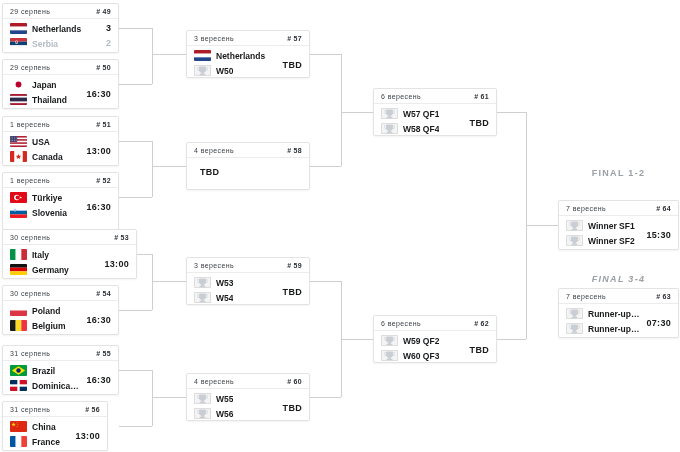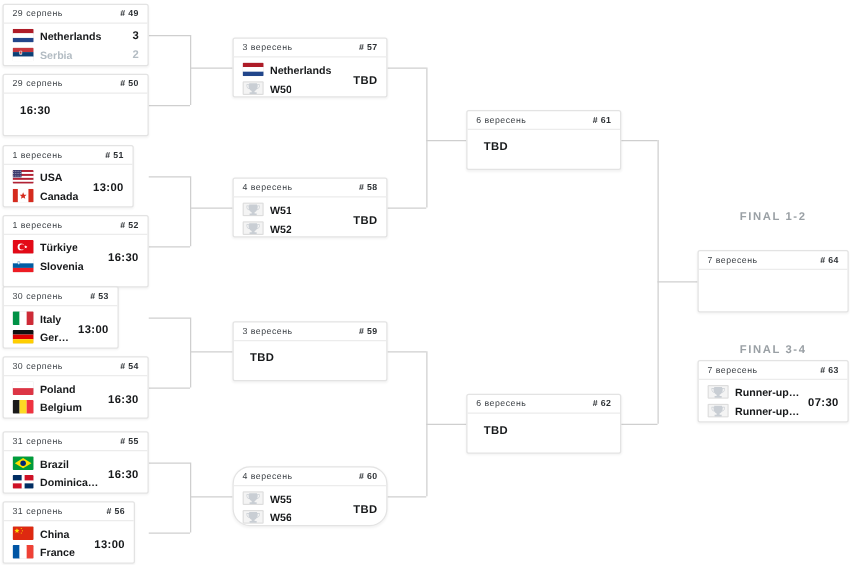--- a/index.html
+++ b/index.html
@@ -57,21 +57,21 @@
     <div class="line" style="left: 497px; top: 339px; width: 29px; height: 1px;"></div>
     <div class="line" style="left: 526px; top: 225px; width: 32px; height: 1px;"></div>
     <div class="line" style="left: 152px; top: 28px; width: 1px; height: 56px;"></div>
     <div class="line" style="left: 152px; top: 141px; width: 1px; height: 56px;"></div>
     <div class="line" style="left: 152px; top: 254px; width: 1px; height: 56px;"></div>
     <div class="line" style="left: 152px; top: 370px; width: 1px; height: 56px;"></div>
     <div class="line" style="left: 341px; top: 54px; width: 1px; height: 112px;"></div>
     <div class="line" style="left: 341px; top: 281px; width: 1px; height: 116px;"></div>
     <div class="line" style="left: 526px; top: 112px; width: 1px; height: 227px;"></div>
     <div class="final-title" style="left: 558px; top: 168px; width: 121px;">FINAL 1-2</div>
-    <div class="final-title" style="left: 558px; top: 274px; width: 121px;">FINAL 3-4</div>
+    <div class="final-title" style="left: 558px; top: 274px; width: 121px; font-style: italic;">FINAL 3-4</div>
     <div class="match-card" style="left: 2px; top: 3px; width: 117px; height: 50px;">
       <div class="card-header">
         <span class="match-date">29 серпень</span>
         <span class="match-number"># 49</span>
       </div>
       <div class="card-body">
         <div class="teams">
           <div class="team-row">
             <span class="flag">
               <svg viewBox="0 0 20 13" preserveAspectRatio="none">
@@ -100,24 +100,45 @@
           <span class="score muted">2</span>
         </div>
       </div>
     </div>
     <div class="match-card" style="left: 2px; top: 59px; width: 117px; height: 50px;">
       <div class="card-header">
         <span class="match-date">29 серпень</span>
         <span class="match-number"># 50</span>
       </div>
       <div class="card-body">
+        <div class="teams">
+          <div class="team-row">
+            <span class="flag">
+              <svg viewBox="0 0 20 13" preserveAspectRatio="none">
+                <rect width="20" height="13" fill="#fff"></rect>
+                <circle cx="10" cy="6.5" r="3.4" fill="#BC002D"></circle>
+              </svg>
+            </span>
+            <span class="team-name">Japan</span>
+          </div>
+          <div class="team-row">
+            <span class="flag">
+              <svg viewBox="0 0 20 13" preserveAspectRatio="none">
+                <rect width="20" height="13" fill="#A51931"></rect>
+                <rect y="2.2" width="20" height="8.6" fill="#F4F5F8"></rect>
+                <rect y="4.3" width="20" height="4.4" fill="#2D2A4A"></rect>
+              </svg>
+            </span>
+            <span class="team-name">Thailand</span>
+          </div>
+        </div>
         <div class="right-col"><span class="match-time">16:30</span></div>
       </div>
     </div>
-    <div class="match-card" style="left: 2px; top: 116px; width: 105px; height: 50px;">
+    <div class="match-card" style="left: 2px; top: 116px; width: 117px; height: 50px;">
       <div class="card-header">
         <span class="match-date">1 вересень</span>
         <span class="match-number"># 51</span>
       </div>
       <div class="card-body">
         <div class="teams">
           <div class="team-row">
             <span class="flag">
               <svg viewBox="0 0 20 13" preserveAspectRatio="none">
                 <rect width="20" height="13" fill="#fff"></rect>
@@ -183,21 +204,21 @@
                 <rect y="8.67" width="20" height="4.33" fill="#ED1C24"></rect>
                 <path d="M5 2.7 L6.8 2.7 L6.8 4.8 Q5.9 6 5 4.8 Z" fill="#fff" stroke="#005DA4" stroke-width="0.35"></path>
               </svg>
             </span>
             <span class="team-name">Slovenia</span>
           </div>
         </div>
         <div class="right-col"><span class="match-time">16:30</span></div>
       </div>
     </div>
-    <div class="match-card" style="left: 2px; top: 229px; width: 93px; height: 50px;">
+    <div class="match-card" style="left: 2px; top: 229px; width: 135px; height: 50px;">
       <div class="card-header">
         <span class="match-date">30 серпень</span>
         <span class="match-number"># 53</span>
       </div>
       <div class="card-body">
         <div class="teams">
           <div class="team-row">
             <span class="flag">
               <svg viewBox="0 0 20 13" preserveAspectRatio="none">
                 <rect width="6.67" height="13" fill="#009246"></rect>
@@ -345,51 +366,51 @@
         </div>
         <div class="right-col"><span class="match-time">TBD</span></div>
       </div>
     </div>
     <div class="match-card" style="left: 186px; top: 142px; width: 124px; height: 48px;">
       <div class="card-header">
         <span class="match-date">4 вересень</span>
         <span class="match-number"># 58</span>
       </div>
       <div class="card-body">
-        <div class="teams">
-          <div class="team-row">
-            <span class="flag placeholder">
-              <svg viewBox="0 0 20 14" preserveAspectRatio="xMidYMid meet">
-                <path d="M6 2 h8 v1.1 h2.7 v1.8 c0 1.8 -1.4 2.9 -2.9 3 a4.2 4.2 0 0 1 -2.3 2 v1.3 h2.1 V13 H6.4 v-1.8 h2.1 V9.9 a4.2 4.2 0 0 1 -2.3 -2 C4.7 7.8 3.3 6.7 3.3 4.9 V3.1 H6 Z M3.9 3.8 v1.1 c0 1.2 .9 2 1.9 2.2 a6 6 0 0 1 -.4 -2.1 v-1.2 Z M16.1 3.8 h-1.5 v1.2 a6 6 0 0 1 -.4 2.1 c1 -.2 1.9 -1 1.9 -2.2 Z" fill="#c9ced4"></path>
-              </svg>
-            </span>
-            <span class="team-name">W51</span>
-          </div>
-          <div class="team-row">
-            <span class="flag placeholder">
-              <svg viewBox="0 0 20 14" preserveAspectRatio="xMidYMid meet">
-                <path d="M6 2 h8 v1.1 h2.7 v1.8 c0 1.8 -1.4 2.9 -2.9 3 a4.2 4.2 0 0 1 -2.3 2 v1.3 h2.1 V13 H6.4 v-1.8 h2.1 V9.9 a4.2 4.2 0 0 1 -2.3 -2 C4.7 7.8 3.3 6.7 3.3 4.9 V3.1 H6 Z M3.9 3.8 v1.1 c0 1.2 .9 2 1.9 2.2 a6 6 0 0 1 -.4 -2.1 v-1.2 Z M16.1 3.8 h-1.5 v1.2 a6 6 0 0 1 -.4 2.1 c1 -.2 1.9 -1 1.9 -2.2 Z" fill="#c9ced4"></path>
-              </svg>
-            </span>
-            <span class="team-name">W52</span>
-          </div>
-        </div>
         <div class="right-col"><span class="match-time">TBD</span></div>
       </div>
     </div>
     <div class="match-card" style="left: 186px; top: 257px; width: 124px; height: 48px;">
       <div class="card-header">
         <span class="match-date">3 вересень</span>
         <span class="match-number"># 59</span>
       </div>
       <div class="card-body">
+        <div class="teams">
+          <div class="team-row">
+            <span class="flag placeholder">
+              <svg viewBox="0 0 20 14" preserveAspectRatio="xMidYMid meet">
+                <path d="M6 2 h8 v1.1 h2.7 v1.8 c0 1.8 -1.4 2.9 -2.9 3 a4.2 4.2 0 0 1 -2.3 2 v1.3 h2.1 V13 H6.4 v-1.8 h2.1 V9.9 a4.2 4.2 0 0 1 -2.3 -2 C4.7 7.8 3.3 6.7 3.3 4.9 V3.1 H6 Z M3.9 3.8 v1.1 c0 1.2 .9 2 1.9 2.2 a6 6 0 0 1 -.4 -2.1 v-1.2 Z M16.1 3.8 h-1.5 v1.2 a6 6 0 0 1 -.4 2.1 c1 -.2 1.9 -1 1.9 -2.2 Z" fill="#c9ced4"></path>
+              </svg>
+            </span>
+            <span class="team-name">W53</span>
+          </div>
+          <div class="team-row">
+            <span class="flag placeholder">
+              <svg viewBox="0 0 20 14" preserveAspectRatio="xMidYMid meet">
+                <path d="M6 2 h8 v1.1 h2.7 v1.8 c0 1.8 -1.4 2.9 -2.9 3 a4.2 4.2 0 0 1 -2.3 2 v1.3 h2.1 V13 H6.4 v-1.8 h2.1 V9.9 a4.2 4.2 0 0 1 -2.3 -2 C4.7 7.8 3.3 6.7 3.3 4.9 V3.1 H6 Z M3.9 3.8 v1.1 c0 1.2 .9 2 1.9 2.2 a6 6 0 0 1 -.4 -2.1 v-1.2 Z M16.1 3.8 h-1.5 v1.2 a6 6 0 0 1 -.4 2.1 c1 -.2 1.9 -1 1.9 -2.2 Z" fill="#c9ced4"></path>
+              </svg>
+            </span>
+            <span class="team-name">W54</span>
+          </div>
+        </div>
         <div class="right-col"><span class="match-time">TBD</span></div>
       </div>
     </div>
-    <div class="match-card" style="left: 186px; top: 373px; width: 124px; height: 48px; border-radius: 14px;">
+    <div class="match-card" style="left: 186px; top: 373px; width: 124px; height: 48px;">
       <div class="card-header">
         <span class="match-date">4 вересень</span>
         <span class="match-number"># 60</span>
       </div>
       <div class="card-body">
         <div class="teams">
           <div class="team-row">
             <span class="flag placeholder">
               <svg viewBox="0 0 20 14" preserveAspectRatio="xMidYMid meet">
                 <path d="M6 2 h8 v1.1 h2.7 v1.8 c0 1.8 -1.4 2.9 -2.9 3 a4.2 4.2 0 0 1 -2.3 2 v1.3 h2.1 V13 H6.4 v-1.8 h2.1 V9.9 a4.2 4.2 0 0 1 -2.3 -2 C4.7 7.8 3.3 6.7 3.3 4.9 V3.1 H6 Z M3.9 3.8 v1.1 c0 1.2 .9 2 1.9 2.2 a6 6 0 0 1 -.4 -2.1 v-1.2 Z M16.1 3.8 h-1.5 v1.2 a6 6 0 0 1 -.4 2.1 c1 -.2 1.9 -1 1.9 -2.2 Z" fill="#c9ced4"></path>
@@ -408,36 +429,93 @@
         </div>
         <div class="right-col"><span class="match-time">TBD</span></div>
       </div>
     </div>
     <div class="match-card" style="left: 373px; top: 88px; width: 124px; height: 48px;">
       <div class="card-header">
         <span class="match-date">6 вересень</span>
         <span class="match-number"># 61</span>
       </div>
       <div class="card-body">
+        <div class="teams">
+          <div class="team-row">
+            <span class="flag placeholder">
+              <svg viewBox="0 0 20 14" preserveAspectRatio="xMidYMid meet">
+                <path d="M6 2 h8 v1.1 h2.7 v1.8 c0 1.8 -1.4 2.9 -2.9 3 a4.2 4.2 0 0 1 -2.3 2 v1.3 h2.1 V13 H6.4 v-1.8 h2.1 V9.9 a4.2 4.2 0 0 1 -2.3 -2 C4.7 7.8 3.3 6.7 3.3 4.9 V3.1 H6 Z M3.9 3.8 v1.1 c0 1.2 .9 2 1.9 2.2 a6 6 0 0 1 -.4 -2.1 v-1.2 Z M16.1 3.8 h-1.5 v1.2 a6 6 0 0 1 -.4 2.1 c1 -.2 1.9 -1 1.9 -2.2 Z" fill="#c9ced4"></path>
+              </svg>
+            </span>
+            <span class="team-name">W57 QF1</span>
+          </div>
+          <div class="team-row">
+            <span class="flag placeholder">
+              <svg viewBox="0 0 20 14" preserveAspectRatio="xMidYMid meet">
+                <path d="M6 2 h8 v1.1 h2.7 v1.8 c0 1.8 -1.4 2.9 -2.9 3 a4.2 4.2 0 0 1 -2.3 2 v1.3 h2.1 V13 H6.4 v-1.8 h2.1 V9.9 a4.2 4.2 0 0 1 -2.3 -2 C4.7 7.8 3.3 6.7 3.3 4.9 V3.1 H6 Z M3.9 3.8 v1.1 c0 1.2 .9 2 1.9 2.2 a6 6 0 0 1 -.4 -2.1 v-1.2 Z M16.1 3.8 h-1.5 v1.2 a6 6 0 0 1 -.4 2.1 c1 -.2 1.9 -1 1.9 -2.2 Z" fill="#c9ced4"></path>
+              </svg>
+            </span>
+            <span class="team-name">W58 QF4</span>
+          </div>
+        </div>
         <div class="right-col"><span class="match-time">TBD</span></div>
       </div>
     </div>
     <div class="match-card" style="left: 373px; top: 315px; width: 124px; height: 48px;">
       <div class="card-header">
         <span class="match-date">6 вересень</span>
         <span class="match-number"># 62</span>
       </div>
       <div class="card-body">
+        <div class="teams">
+          <div class="team-row">
+            <span class="flag placeholder">
+              <svg viewBox="0 0 20 14" preserveAspectRatio="xMidYMid meet">
+                <path d="M6 2 h8 v1.1 h2.7 v1.8 c0 1.8 -1.4 2.9 -2.9 3 a4.2 4.2 0 0 1 -2.3 2 v1.3 h2.1 V13 H6.4 v-1.8 h2.1 V9.9 a4.2 4.2 0 0 1 -2.3 -2 C4.7 7.8 3.3 6.7 3.3 4.9 V3.1 H6 Z M3.9 3.8 v1.1 c0 1.2 .9 2 1.9 2.2 a6 6 0 0 1 -.4 -2.1 v-1.2 Z M16.1 3.8 h-1.5 v1.2 a6 6 0 0 1 -.4 2.1 c1 -.2 1.9 -1 1.9 -2.2 Z" fill="#c9ced4"></path>
+              </svg>
+            </span>
+            <span class="team-name">W59 QF2</span>
+          </div>
+          <div class="team-row">
+            <span class="flag placeholder">
+              <svg viewBox="0 0 20 14" preserveAspectRatio="xMidYMid meet">
+                <path d="M6 2 h8 v1.1 h2.7 v1.8 c0 1.8 -1.4 2.9 -2.9 3 a4.2 4.2 0 0 1 -2.3 2 v1.3 h2.1 V13 H6.4 v-1.8 h2.1 V9.9 a4.2 4.2 0 0 1 -2.3 -2 C4.7 7.8 3.3 6.7 3.3 4.9 V3.1 H6 Z M3.9 3.8 v1.1 c0 1.2 .9 2 1.9 2.2 a6 6 0 0 1 -.4 -2.1 v-1.2 Z M16.1 3.8 h-1.5 v1.2 a6 6 0 0 1 -.4 2.1 c1 -.2 1.9 -1 1.9 -2.2 Z" fill="#c9ced4"></path>
+              </svg>
+            </span>
+            <span class="team-name">W60 QF3</span>
+          </div>
+        </div>
         <div class="right-col"><span class="match-time">TBD</span></div>
       </div>
     </div>
     <div class="match-card" style="left: 558px; top: 200px; width: 121px; height: 50px;">
       <div class="card-header">
         <span class="match-date">7 вересень</span>
         <span class="match-number"># 64</span>
+      </div>
+      <div class="card-body">
+        <div class="teams">
+          <div class="team-row">
+            <span class="flag placeholder">
+              <svg viewBox="0 0 20 14" preserveAspectRatio="xMidYMid meet">
+                <path d="M6 2 h8 v1.1 h2.7 v1.8 c0 1.8 -1.4 2.9 -2.9 3 a4.2 4.2 0 0 1 -2.3 2 v1.3 h2.1 V13 H6.4 v-1.8 h2.1 V9.9 a4.2 4.2 0 0 1 -2.3 -2 C4.7 7.8 3.3 6.7 3.3 4.9 V3.1 H6 Z M3.9 3.8 v1.1 c0 1.2 .9 2 1.9 2.2 a6 6 0 0 1 -.4 -2.1 v-1.2 Z M16.1 3.8 h-1.5 v1.2 a6 6 0 0 1 -.4 2.1 c1 -.2 1.9 -1 1.9 -2.2 Z" fill="#c9ced4"></path>
+              </svg>
+            </span>
+            <span class="team-name">Winner SF1</span>
+          </div>
+          <div class="team-row">
+            <span class="flag placeholder">
+              <svg viewBox="0 0 20 14" preserveAspectRatio="xMidYMid meet">
+                <path d="M6 2 h8 v1.1 h2.7 v1.8 c0 1.8 -1.4 2.9 -2.9 3 a4.2 4.2 0 0 1 -2.3 2 v1.3 h2.1 V13 H6.4 v-1.8 h2.1 V9.9 a4.2 4.2 0 0 1 -2.3 -2 C4.7 7.8 3.3 6.7 3.3 4.9 V3.1 H6 Z M3.9 3.8 v1.1 c0 1.2 .9 2 1.9 2.2 a6 6 0 0 1 -.4 -2.1 v-1.2 Z M16.1 3.8 h-1.5 v1.2 a6 6 0 0 1 -.4 2.1 c1 -.2 1.9 -1 1.9 -2.2 Z" fill="#c9ced4"></path>
+              </svg>
+            </span>
+            <span class="team-name">Winner SF2</span>
+          </div>
+        </div>
+        <div class="right-col"><span class="match-time">15:30</span></div>
       </div>
     </div>
     <div class="match-card" style="left: 558px; top: 288px; width: 121px; height: 50px;">
       <div class="card-header">
         <span class="match-date">7 вересень</span>
         <span class="match-number"># 63</span>
       </div>
       <div class="card-body">
         <div class="teams">
           <div class="team-row">

